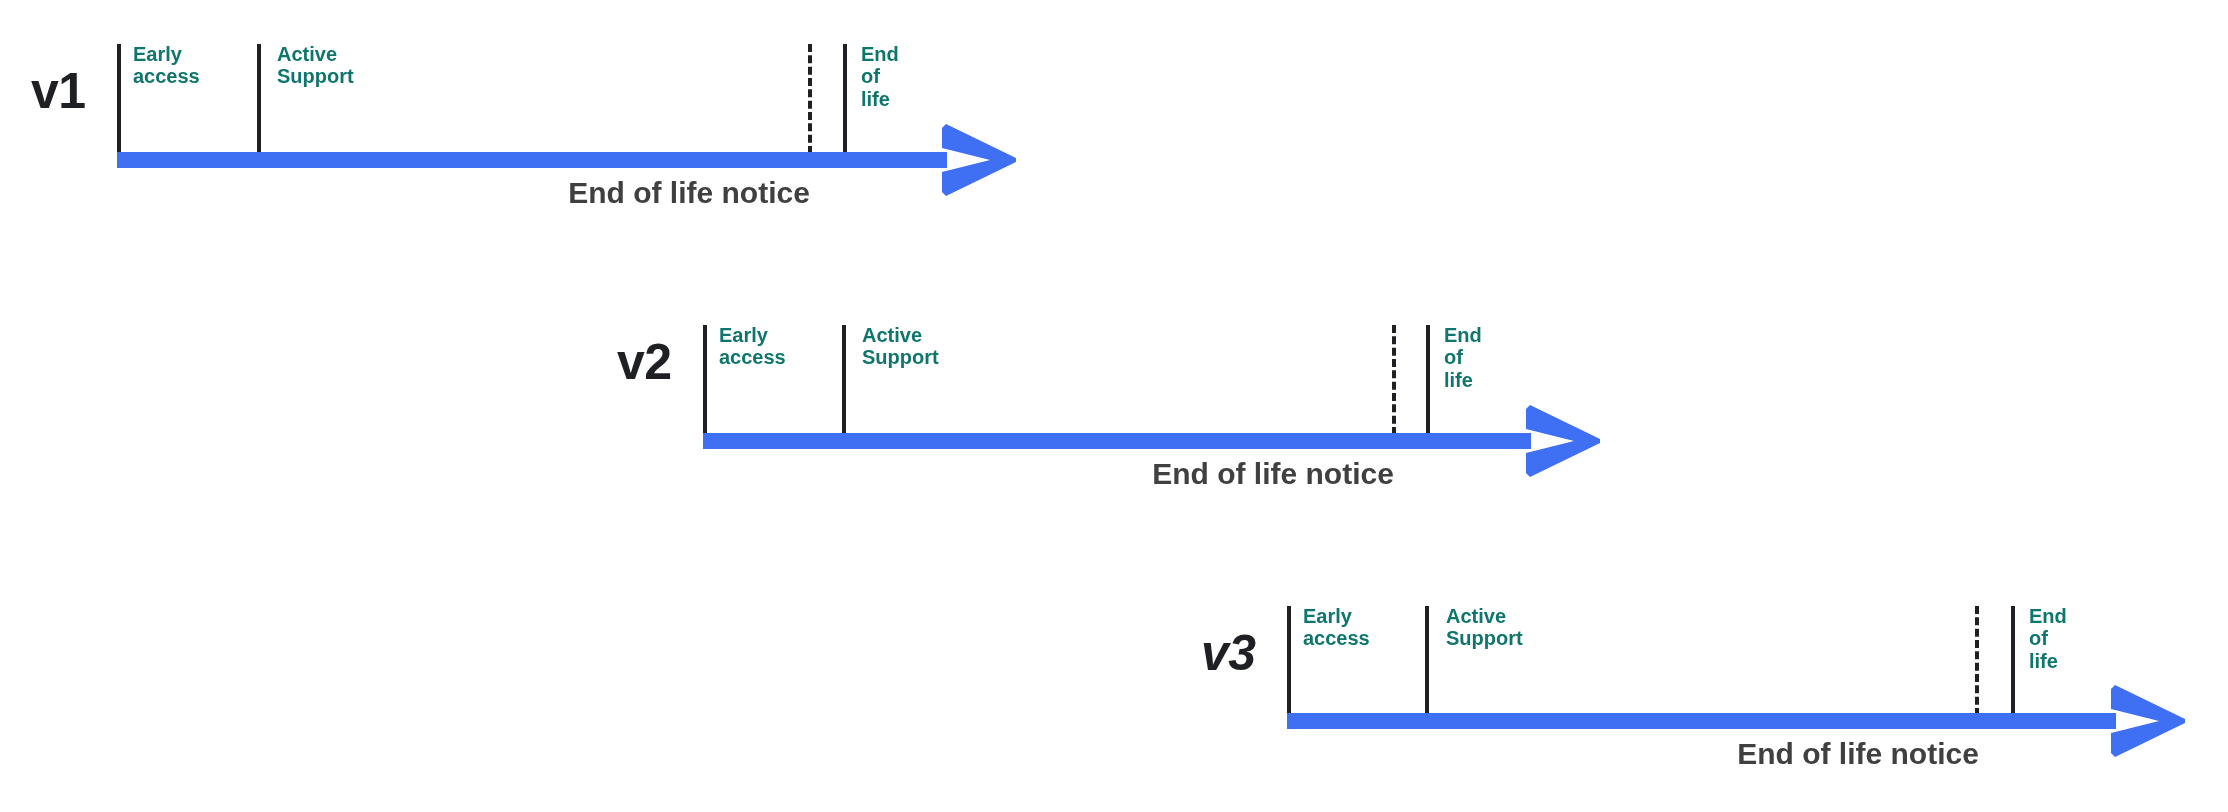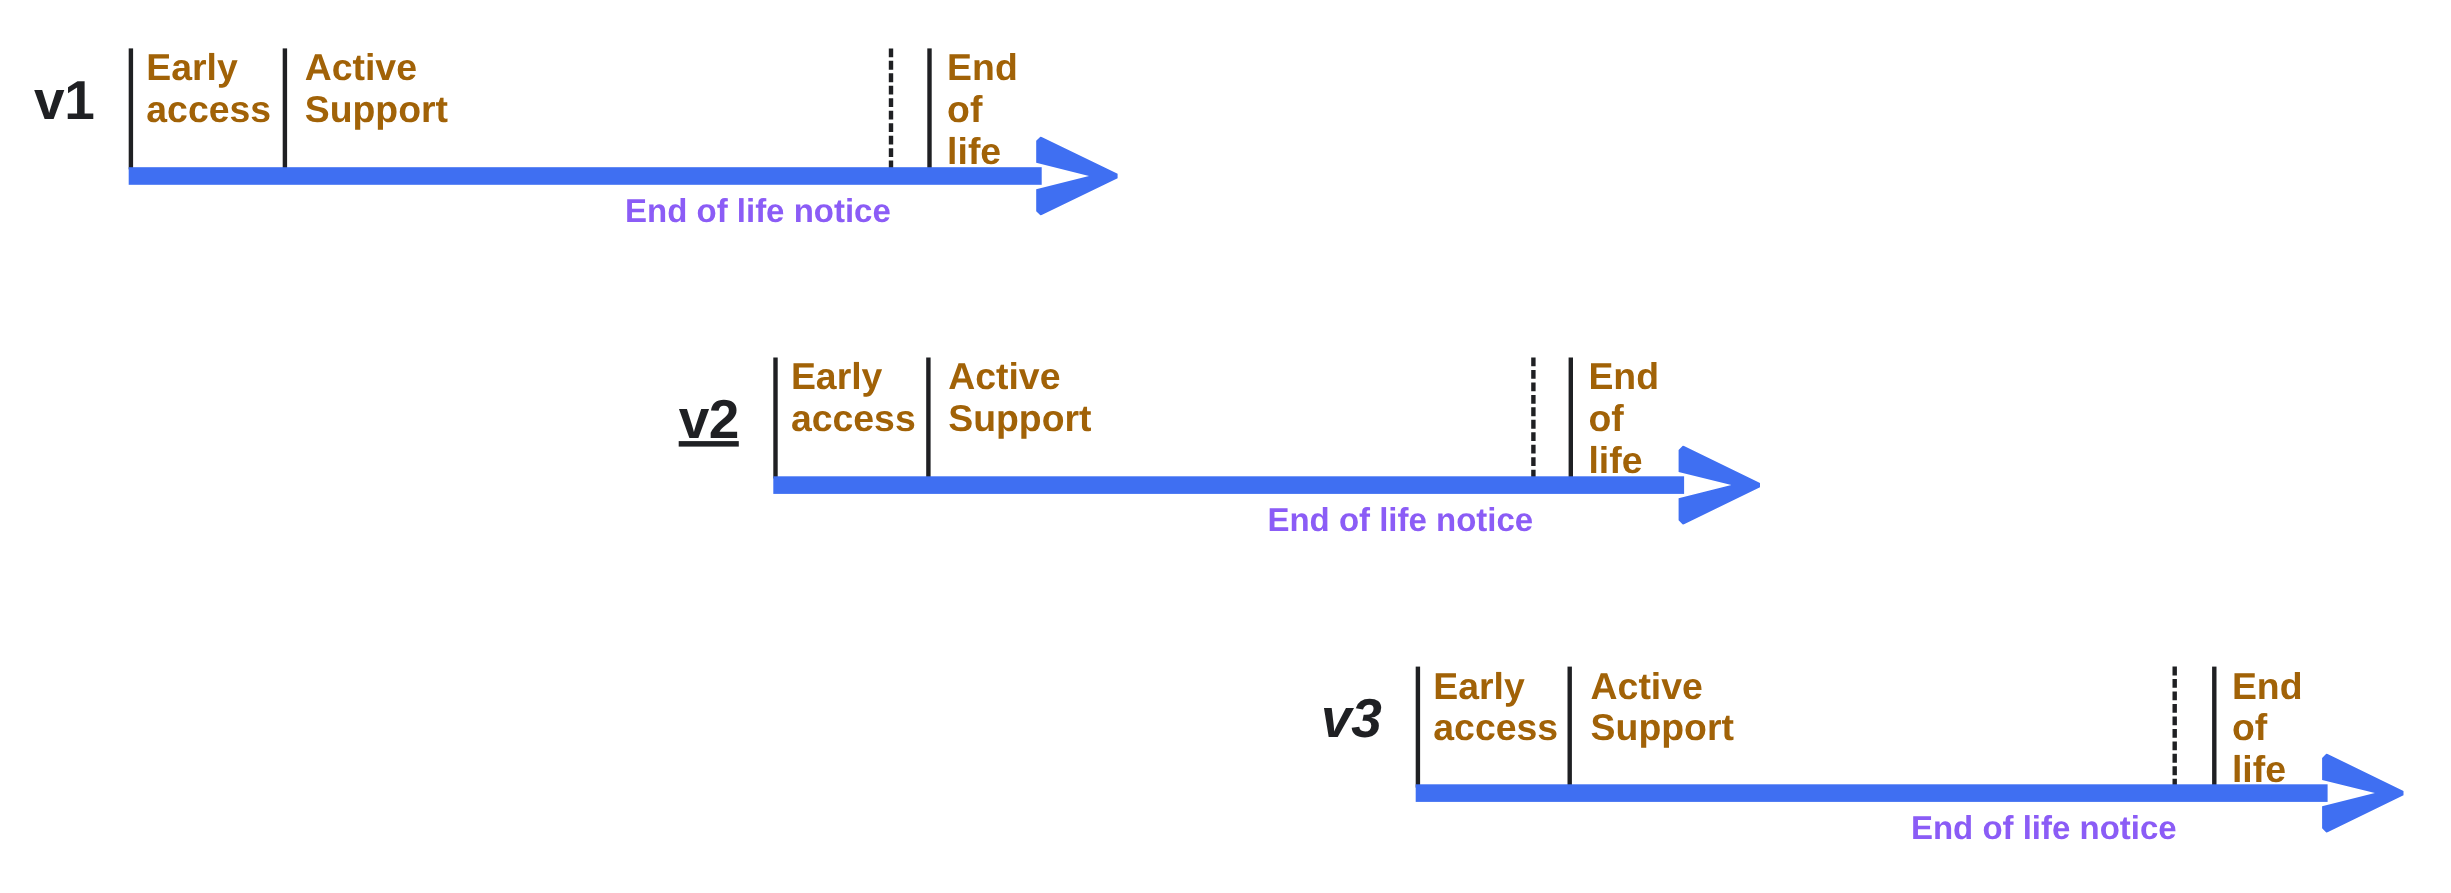--- a/index.html
+++ b/index.html
@@ -50,24 +50,24 @@
   
   .notice-divider {
     position: absolute;
     width: 0;
     border-left: 4px dashed #1f2023;
   }
 
   
   .phase-label {
     position: absolute;
-    font-size: 34px;
+    font-size: 20px;
     font-weight: 700;
     line-height: 1.12;
-    color: #a16207;
+    color: #0f766e;
     white-space: pre-line;
   }
 
   
   .timeline-shaft {
     position: absolute;
     height: 16px;
     background: #3f6ff2;
   }
 
@@ -76,21 +76,21 @@
     position: absolute;
     display: block;
   }
 
   
   .notice-caption {
     position: absolute;
     font-size: 30px;
     font-weight: 700;
     line-height: 1;
-    color: #8b5cf6;
+    color: #404040;
     white-space: nowrap;
     text-align: center;
     transform: translateX(-50%);
   }
 </style>
 </head>
 <body>
 
 <div id="canvas">
 
@@ -117,21 +117,21 @@
 
     <svg class="timeline-arrow" style="left:930px; top:124px;" width="90" height="72" viewBox="0 0 90 72">
       <path d="M12 4 L16 0 L86 34 L86 38 L16 72 L12 68 L12 48 L60 36 L12 24 Z" fill="#3f6ff2"></path>
     </svg>
 
     <div class="notice-caption" style="left:689px; top:178px;">End of life notice</div>
   </div>
 
   <div class="version-row">
 
-    <div class="version-label" style="left:617px; top:356px;text-decoration:underline;">v2</div>
+    <div class="version-label" style="left:617px; top:337px;">v2</div>
 
     <div class="phase-divider" style="left:703px; top:325px; height:110px;"></div>
 
     <div class="phase-divider" style="left:842px; top:325px; height:110px;"></div>
 
     <div class="notice-divider" style="left:1392px; top:325px; height:110px;"></div>
 
     <div class="phase-divider" style="left:1426px; top:325px; height:110px;"></div>
 
     <div class="phase-label" style="left:719px; top:324px;">Early

